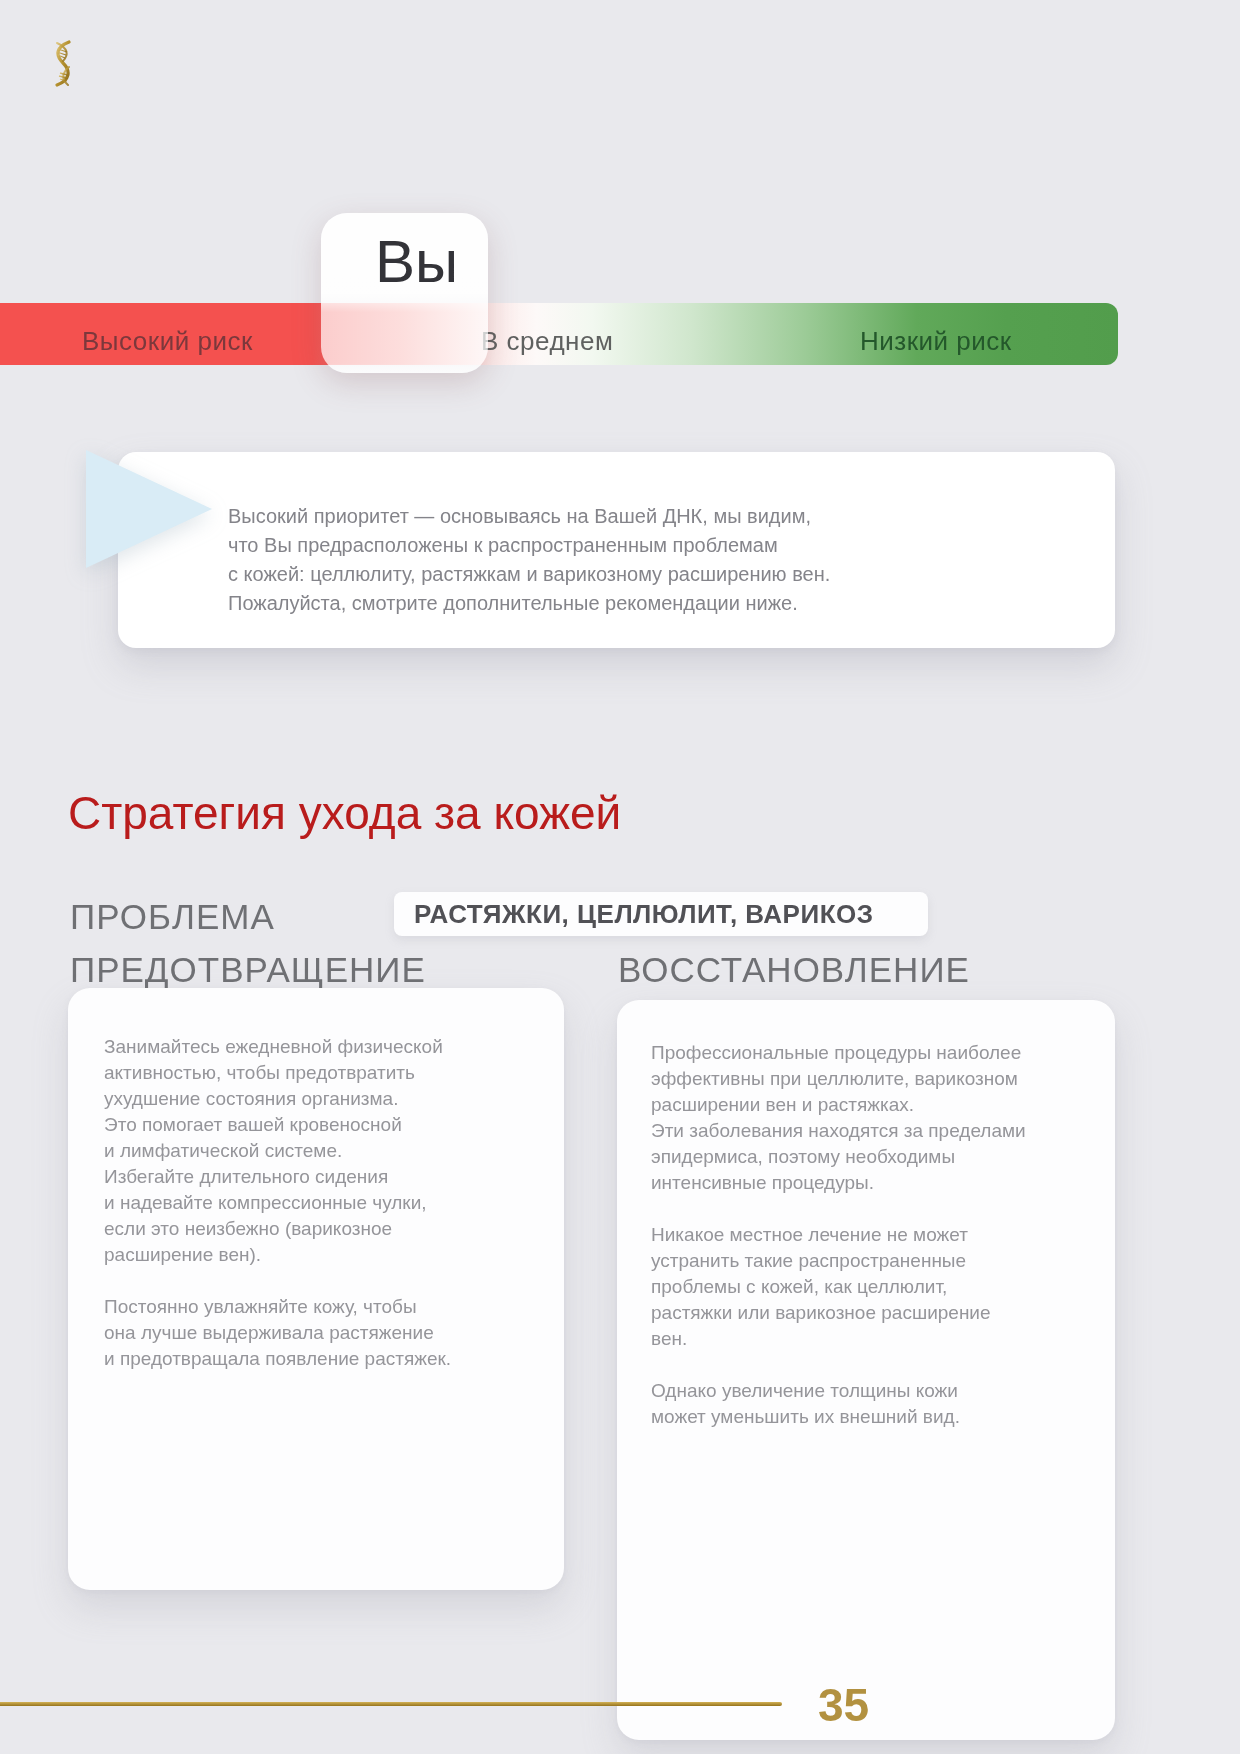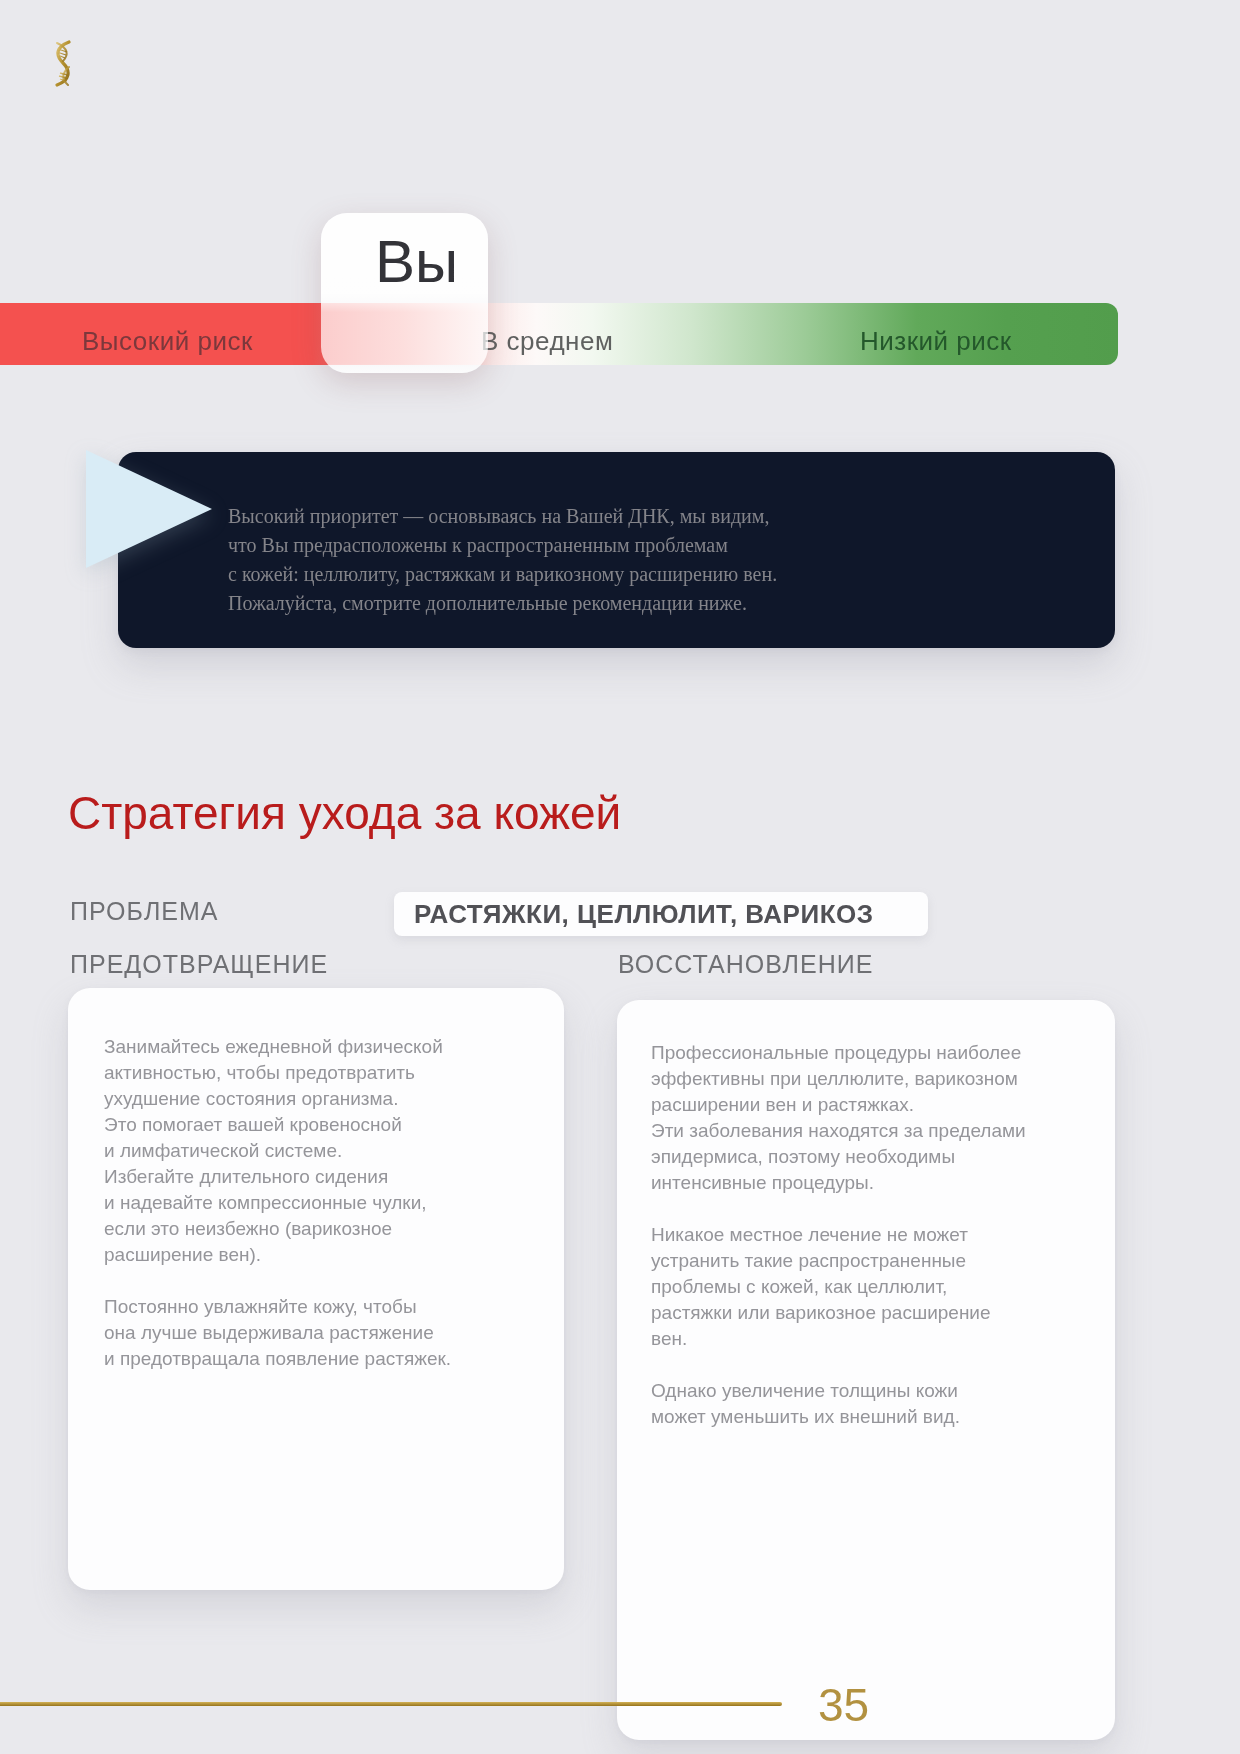--- a/index.html
+++ b/index.html
@@ -24,49 +24,49 @@
 
   .you-marker{position:absolute;left:321px;top:213px;width:143px;height:160px;z-index:2;
     border-radius:26px;
     background:linear-gradient(180deg,rgba(255,255,255,.97) 0%,rgba(255,255,255,.95) 50%,
                rgba(255,255,255,.70) 62%,rgba(255,255,255,.70) 94%,rgba(255,255,255,.85) 100%);
     box-shadow:0 10px 30px rgba(130,80,85,.22);text-align:center;padding-left:24px;}
   .you-marker span{display:inline-block;margin-top:14px;font-size:60px;font-weight:200;color:#333338;}
 
   
   .callout-box{position:absolute;left:118px;top:452px;width:997px;height:196px;z-index:2;
-    background:#0f172a;border-radius:18px;
-    box-shadow:0 18px 36px rgba(150,150,165,.28),0 3px 8px rgba(150,150,165,.12);font-family:Liberation Serif, serif;}
+    background:#ffffff;border-radius:18px;
+    box-shadow:0 18px 36px rgba(150,150,165,.28),0 3px 8px rgba(150,150,165,.12);}
   .callout-box p{margin:0;padding:50px 40px 0 110px;font-size:20px;line-height:29px;
     font-weight:300;color:#84848a;white-space:pre-line;}
   .callout-triangle{position:absolute;left:86px;top:450px;width:0;height:0;z-index:3;
     border-top:59px solid transparent;border-bottom:59px solid transparent;
     border-left:126px solid #d9ecf6;filter:drop-shadow(0 6px 10px rgba(140,160,175,.28));}
 
   
   .section-title{position:absolute;left:68px;top:786px;font-size:46px;font-weight:200;color:#b91c1c;}
-  .label-caps{position:absolute;font-size:25px;font-weight:300;color:#6f7074;letter-spacing:1px;}
+  .label-caps{position:absolute;font-size:35px;font-weight:300;color:#6f7074;letter-spacing:1px;}
   .problem-label{left:70px;top:897px;}
   .problem-pill{position:absolute;left:394px;top:892px;width:534px;height:44px;box-sizing:border-box;
     background:#fdfdfe;border-radius:8px;box-shadow:0 4px 10px rgba(150,150,160,.18);
     font-size:26px;font-weight:700;color:#515156;letter-spacing:.5px;
     line-height:44px;padding-left:20px;}
   .col-heading-left{left:70px;top:950px;}
   .col-heading-right{left:618px;top:950px;}
 
   .card{position:absolute;background:#fdfdfe;border-radius:22px;
     box-shadow:0 18px 36px rgba(150,150,165,.24),0 2px 6px rgba(150,150,165,.10);}
   .card-left{left:68px;top:988px;width:496px;height:602px;padding:46px 28px 0 36px;box-sizing:border-box;}
   .card-right{left:617px;top:1000px;width:498px;height:740px;padding:40px 26px 0 34px;box-sizing:border-box;}
   .card p{margin:0 0 26px;font-size:19px;line-height:26px;font-weight:300;color:#95959a;white-space:pre-line;}
 
   
   .footer-line{position:absolute;left:0;top:1702px;width:782px;height:4px;
     background:linear-gradient(180deg,#d2b156,#96741d);border-radius:0 2px 2px 0;}
-  .page-number{position:absolute;left:818px;top:1678px;font-size:46px;font-weight:400;color:#b29140;text-align:right;}
+  .page-number{position:absolute;left:818px;top:1678px;font-size:46px;font-weight:700;color:#b29140;text-align:right;}
 </style>
 </head>
 <body>
 
 <div class="page">
 
   <svg class="logo" viewBox="0 0 30 48" xmlns="http://www.w3.org/2000/svg">
     <defs>
       <linearGradient id="gold" x1="0" y1="0" x2="1" y2="1">
         <stop offset="0" stop-color="#dcc06e"></stop>

